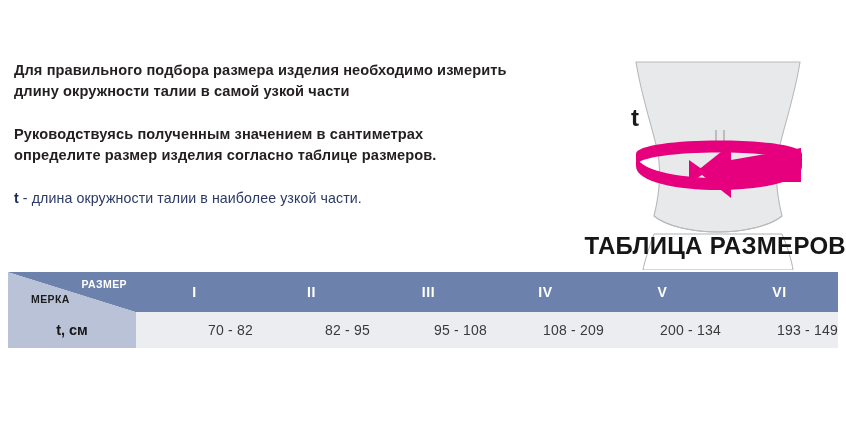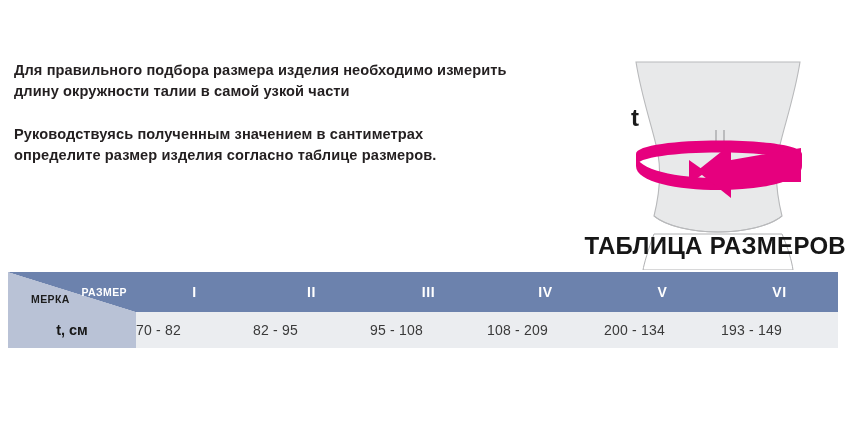--- a/index.html
+++ b/index.html
@@ -108,21 +108,21 @@
     vertical-align: top;
   }
   th.corner .diag {
     position: absolute;
     inset: 0;
     background: linear-gradient(to bottom left, #6c82ad 0%, #6c82ad 49.6%, #b9c2d6 50.2%, #b9c2d6 100%);
   }
   th.corner .lbl-size {
     position: absolute;
     right: 9px;
-    top: 14px;
+    top: 6px;
     font-size: 10.5px;
     font-weight: bold;
     color: #ffffff;
     letter-spacing: .4px;
   }
   th.corner .lbl-measure {
     position: absolute;
     left: 23px;
     bottom: 7px;
     font-size: 10.5px;
@@ -151,32 +151,35 @@
     font-weight: bold;
     text-align: center;
     vertical-align: middle;
     border-top: 2px solid #ffffff;
   }
   td.val {
     height: 36px;
     background: #ebedf0;
     color: #3a3a3a;
     font-size: 14px;
-    text-align: left;
+    text-align: right;
     vertical-align: middle;
     border-top: 2px solid #ffffff;
     letter-spacing: .2px;
   }
 </style>
 </head>
 <body>
 
 <div id="instructions">
   <p class="para">Для правильного подбора размера изделия необходимо измерить длину окружности талии в самой узкой части</p>
   <p class="para last">Руководствуясь полученным значением в сантиметрах определите размер изделия согласно таблице размеров.</p>
+  <p class="legend-line" style="margin-top:22px;">
+    <span class="t-sym">t</span><span> - длина окружности талии в наиболее узкой части.</span>
+  </p>
 </div>
 
 <div id="illustration">
   <svg width="250" height="234" viewBox="0 0 250 234">
 
     <path d="M58,198 C52,214 48,228 47,234 L197,234 C196,226 192,212 186,198 Z" fill="#ffffff" stroke="#b0b1b3" stroke-width="1"></path>
 
     <path d="M40,26 C46,64 58,96 62,118 C65,136 63,160 58,180
              C70,190 96,196 122,196 C148,196 174,190 186,180
              C181,160 179,136 182,118 C186,96 198,64 204,26 Z" fill="#e8e9ea" stroke="#b8b9bb" stroke-width="1.1"></path>

